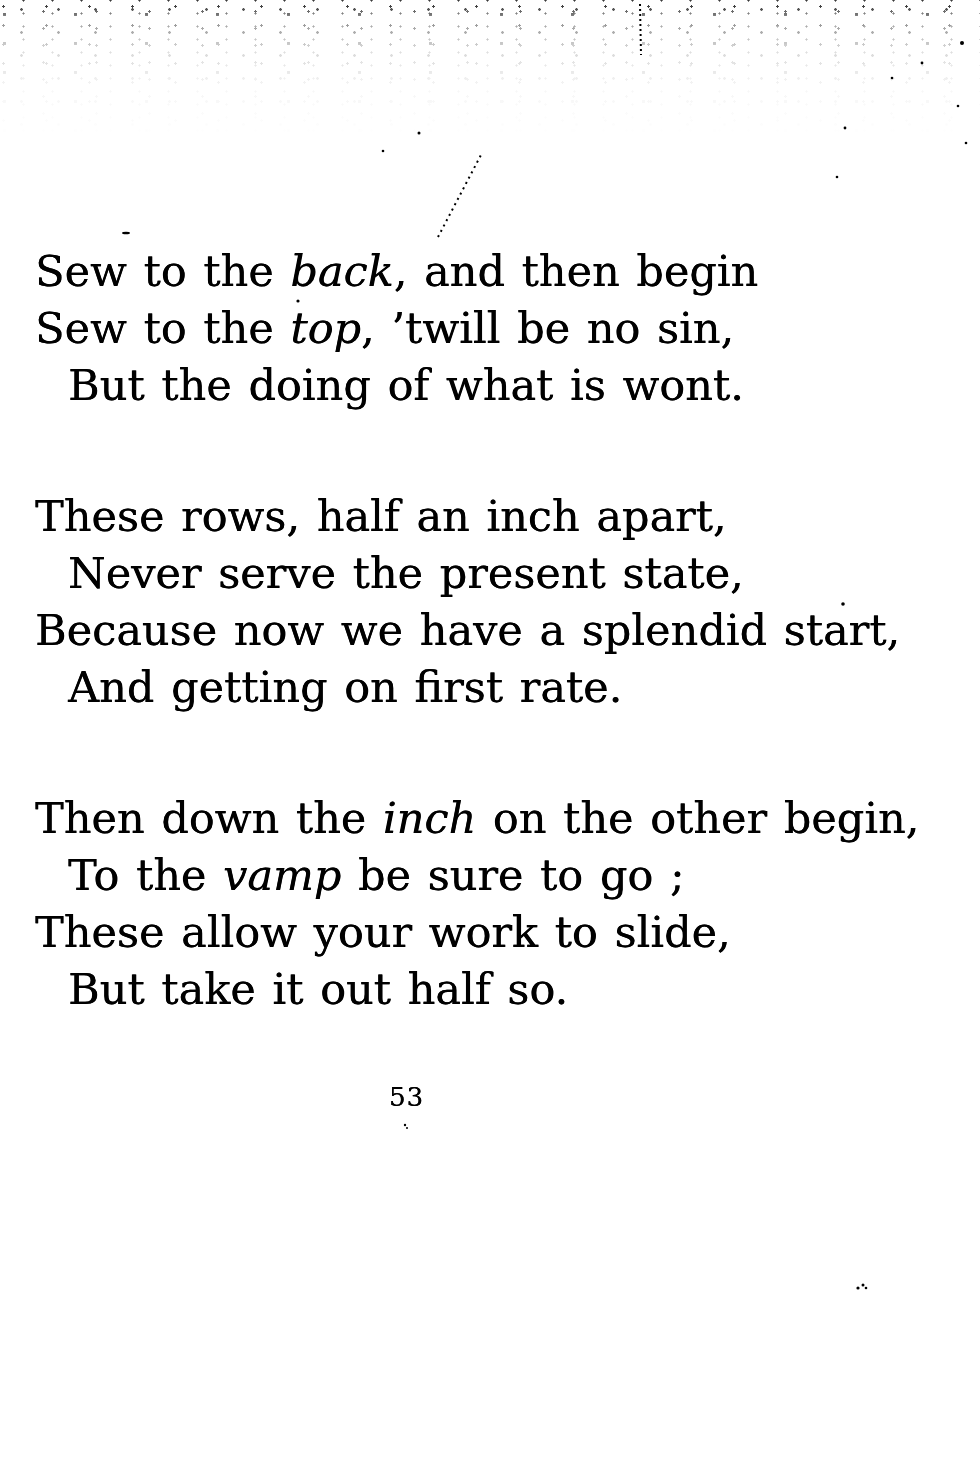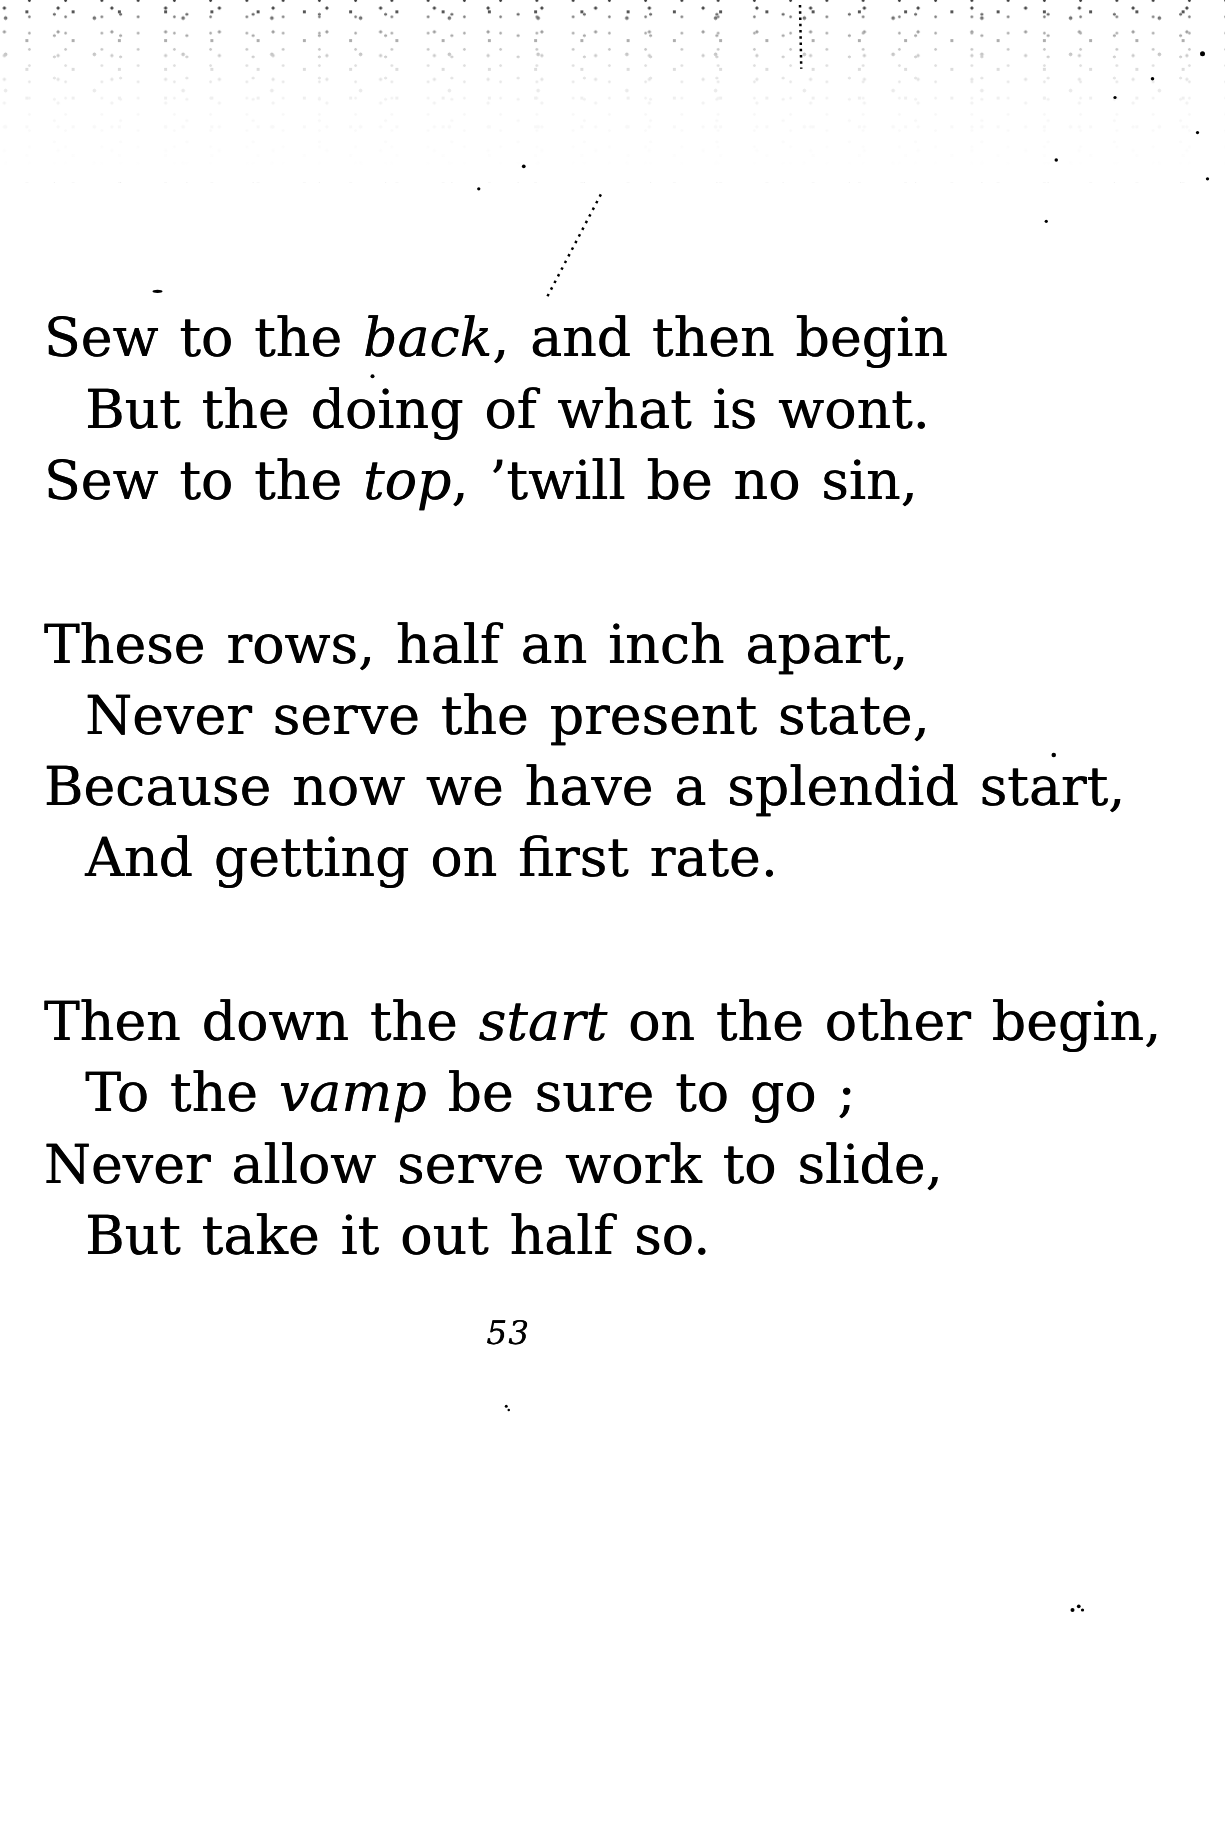--- a/index.html
+++ b/index.html
@@ -43,25 +43,24 @@
     font-size: 43px;
     line-height: 57px;
     white-space: nowrap;
     word-spacing: 3px;
     text-shadow: 0.35px 0 0 currentColor; 
   }
   .line.indent { padding-left: 33px; }
   .line em { font-style: italic; }
 
   .page-number {
-    position: absolute; left: 389px; top: 1052px;
+    position: absolute; left: 389px; top: 1082px;
     font-size: 26px; line-height: 30px;
     letter-spacing: 1px;
     text-shadow: 0.3px 0 0 currentColor;
-    font-style: italic;
   }
 </style>
 </head>
 <body>
 
 <div class="page">
 
   <div class="noise-band"></div>
 
   <svg class="artifacts" width="980" height="1470" viewBox="0 0 980 1470" aria-hidden="true">
@@ -84,32 +83,32 @@
       <circle cx="407" cy="1128" r="1"></circle>
       <circle cx="858" cy="1288" r="1.6"></circle>
       <circle cx="863" cy="1285" r="1.5"></circle>
       <circle cx="866" cy="1288" r="1.3"></circle>
     </g>
   </svg>
 
   <main class="poem">
       <div class="stanza">
         <div class="line"><span>Sew to the </span><em>back</em><span>, and then begin</span></div>
+        <div class="line"><span>Sew to the </span><em>top</em><span>, ’twill be no sin,</span></div>
         <div class="line indent"><span>But the doing of what is wont.</span></div>
-        <div class="line"><span>Sew to the </span><em>top</em><span>, ’twill be no sin,</span></div>
       </div>
       <div class="stanza">
         <div class="line"><span>These rows, half an inch apart,</span></div>
         <div class="line indent"><span>Never serve the present state,</span></div>
         <div class="line"><span>Because now we have a splendid start,</span></div>
         <div class="line indent"><span>And getting on first rate.</span></div>
       </div>
       <div class="stanza">
-        <div class="line"><span>Then down the </span><em>start</em><span> on the other begin,</span></div>
+        <div class="line"><span>Then down the </span><em>inch</em><span> on the other begin,</span></div>
         <div class="line indent"><span>To the </span><em>vamp</em><span> be sure to go ;</span></div>
-        <div class="line"><span>Never allow serve work to slide,</span></div>
+        <div class="line"><span>These allow your work to slide,</span></div>
         <div class="line indent"><span>But take it out half so.</span></div>
       </div>
     </main>
 
   <div class="page-number">53</div>
 
 </div>
 
 </body></html>

